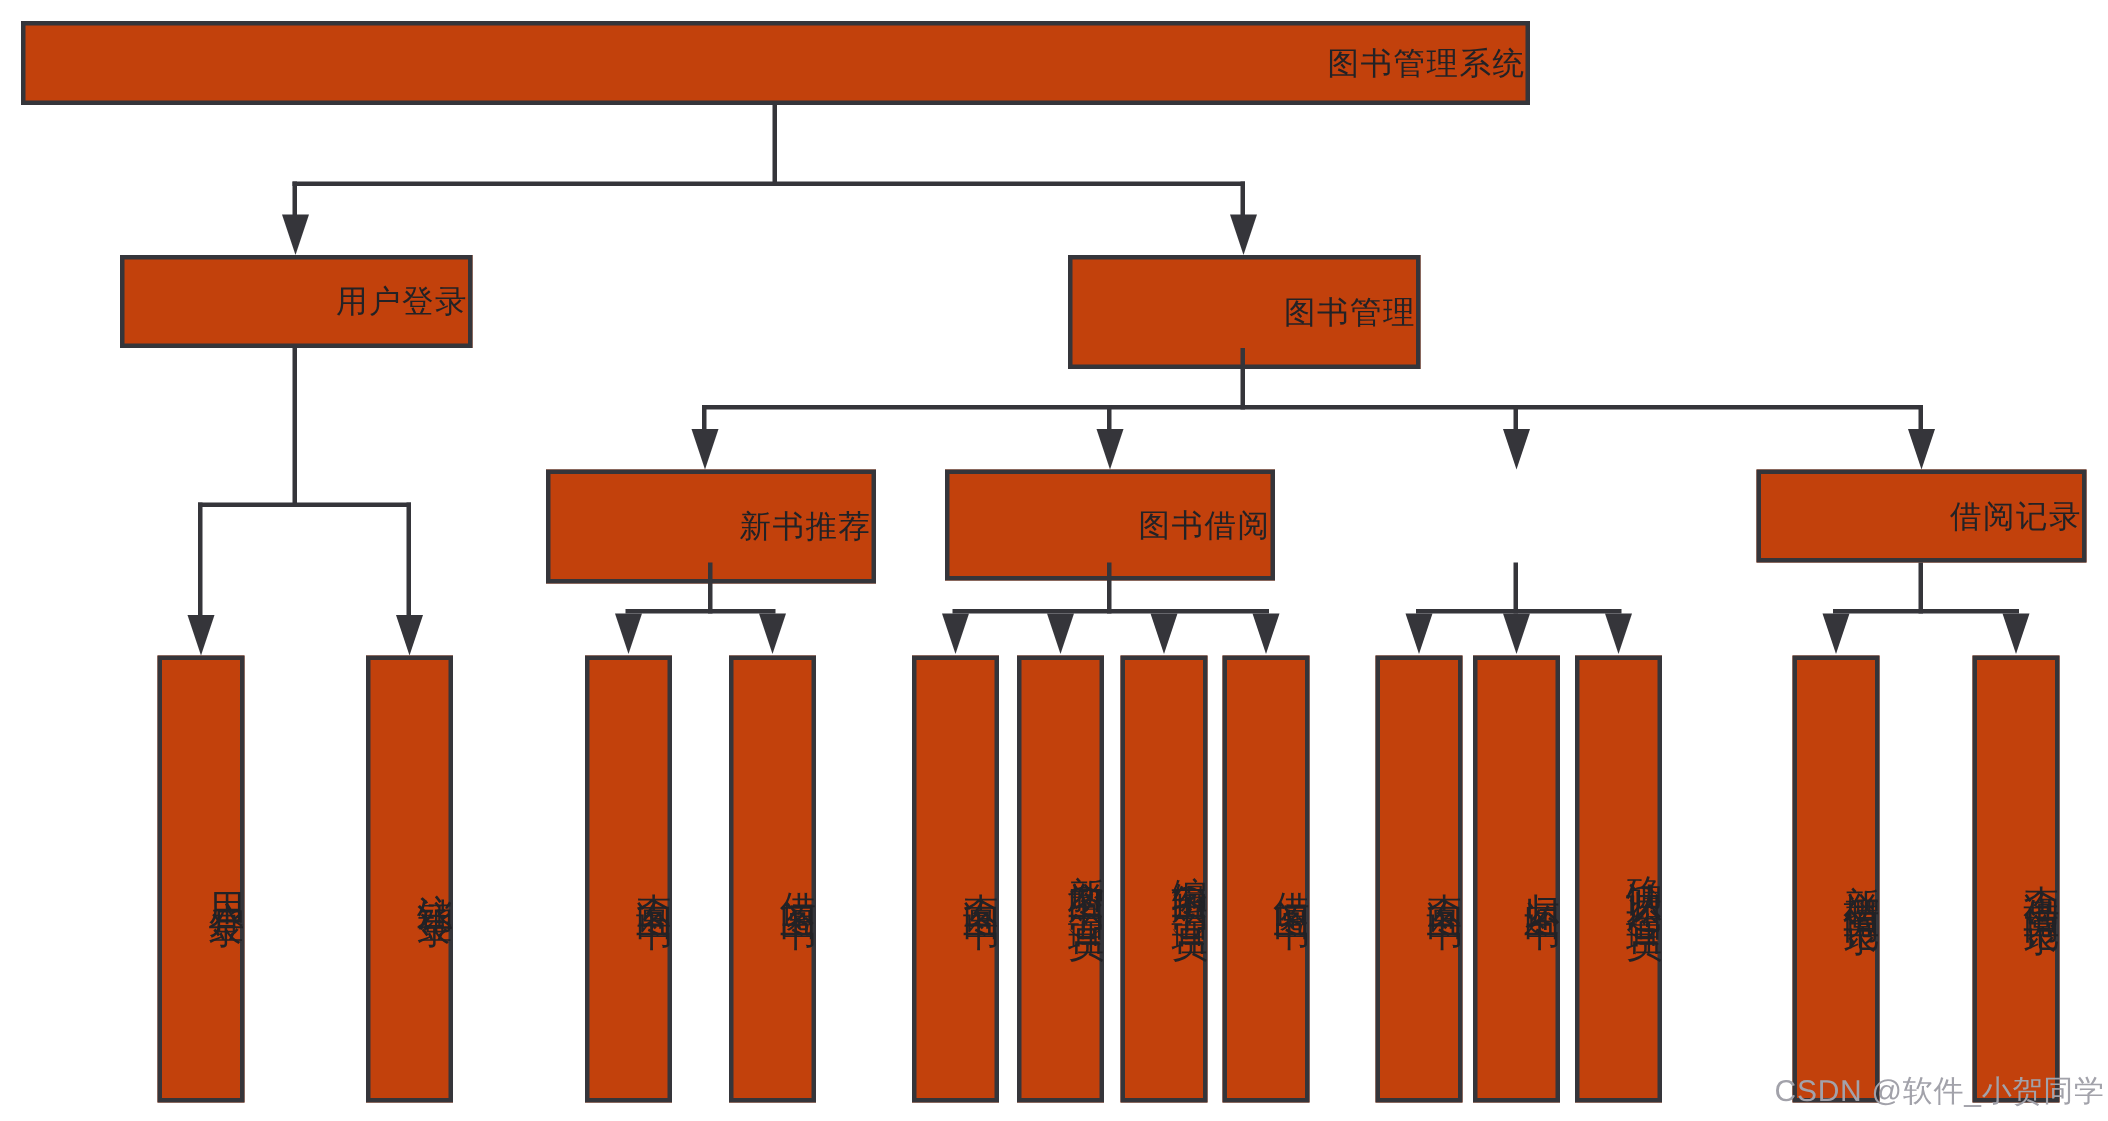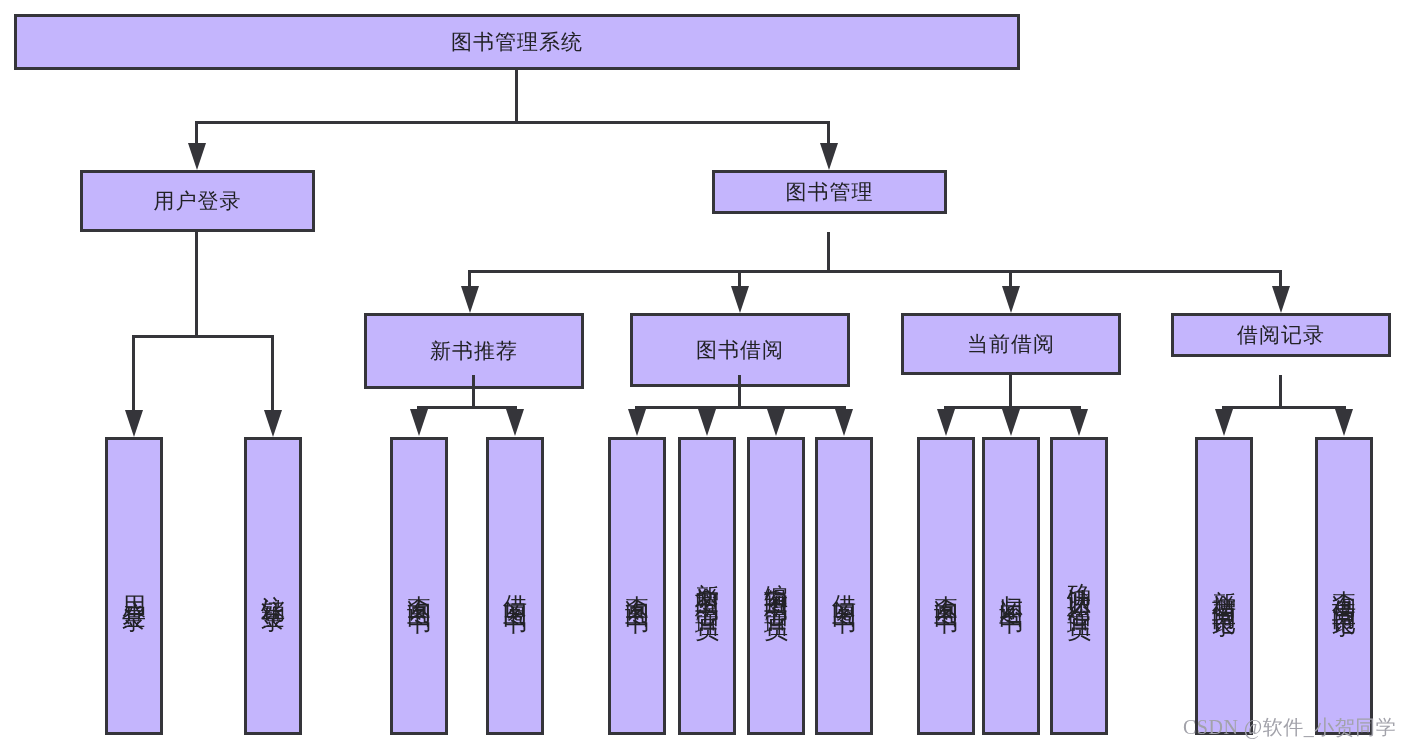--- a/index.html
+++ b/index.html
@@ -9,26 +9,27 @@
     --bg:#ffffff;
   }
   html,body{margin:0;padding:0;background:var(--bg);}
   body{font-family:"Liberation Sans","DejaVu Sans",sans-serif;color:var(--text);}
   .canvas{position:relative;width:1405px;height:747px;background:var(--bg);overflow:hidden;}
 
   
   .node{
     position:absolute;
     border:3px solid var(--line);
-    background:#c4b5fd;
+    background:#c2410c;
     box-sizing:border-box;
-    display:flex;align-items:center;justify-content:center;
+    display:flex;align-items:center;justify-content:flex-end;
     font-size:21px;
     letter-spacing:1px;
     color:var(--text);
+    font-family:Liberation Mono, monospace;
   }
   .leaf{
     font-size:24px;
   }
   .leaf .vtext{
     writing-mode:vertical-rl;
     text-orientation:mixed;
     letter-spacing:5px;
     line-height:1;
     white-space:nowrap;
@@ -48,21 +49,20 @@
   }
 
   .watermark{
     position:absolute;
     left:1183px;top:714px;
     font-size:20px;
     color:var(--wm);
     letter-spacing:0.5px;
     z-index:5;
     white-space:nowrap;
-    font-family:Liberation Serif, serif;
   }
 </style>
 </head>
 <body>
 
 <div class="canvas">
 
   <div class="node" style="left:14px;top:14px;width:1006px;height:56px">
     <span>图书管理系统</span>
   </div>
@@ -70,21 +70,21 @@
   <div class="v" style="left:515px;top:70px;height:52px"></div>
   <div class="h" style="left:195px;top:121px;width:635px"></div>
   <div class="v" style="left:195px;top:121px;height:26px"></div>
   <div class="arrow" style="left:188px;top:143px"></div>
   <div class="v" style="left:827px;top:121px;height:26px"></div>
   <div class="arrow" style="left:820px;top:143px"></div>
 
   <div class="node" style="left:80px;top:170px;width:235px;height:62px">
     <span>用户登录</span>
   </div>
-  <div class="node" style="left:712px;top:170px;width:235px;height:44px">
+  <div class="node" style="left:712px;top:170px;width:235px;height:76px">
     <span>图书管理</span>
   </div>
 
   <div class="v" style="left:195px;top:232px;height:106px"></div>
   <div class="h" style="left:132px;top:335px;width:142px"></div>
   <div class="v" style="left:132px;top:335px;height:78px"></div>
   <div class="arrow" style="left:125px;top:410px"></div>
   <div class="v" style="left:271px;top:335px;height:78px"></div>
   <div class="arrow" style="left:264px;top:410px"></div>
 
@@ -98,24 +98,21 @@
   <div class="arrow" style="left:1002px;top:286px"></div>
   <div class="v" style="left:1279px;top:270px;height:20px"></div>
   <div class="arrow" style="left:1272px;top:286px"></div>
 
   <div class="node" style="left:364px;top:313px;width:220px;height:76px">
     <span>新书推荐</span>
   </div>
   <div class="node" style="left:630px;top:313px;width:220px;height:74px">
     <span>图书借阅</span>
   </div>
-  <div class="node" style="left:901px;top:313px;width:220px;height:62px">
-    <span>当前借阅</span>
-  </div>
-  <div class="node" style="left:1171px;top:313px;width:220px;height:44px">
+  <div class="node" style="left:1171px;top:313px;width:220px;height:62px">
     <span>借阅记录</span>
   </div>
 
   <div class="v" style="left:472px;top:375px;height:34px"></div>
   <div class="h" style="left:417px;top:406px;width:100px"></div>
   <div class="arrow" style="left:410px;top:409px"></div>
   <div class="arrow" style="left:506px;top:409px"></div>
 
   <div class="v" style="left:738px;top:375px;height:34px"></div>
   <div class="h" style="left:635px;top:406px;width:211px"></div>

